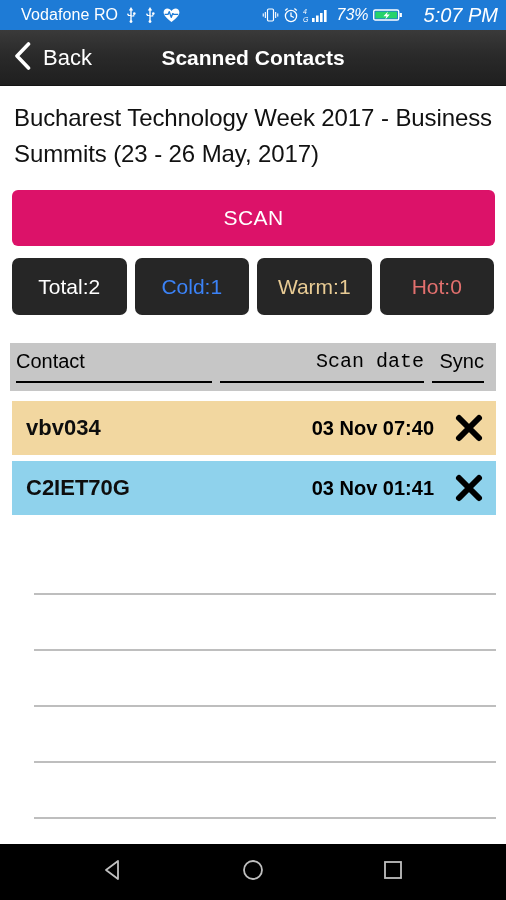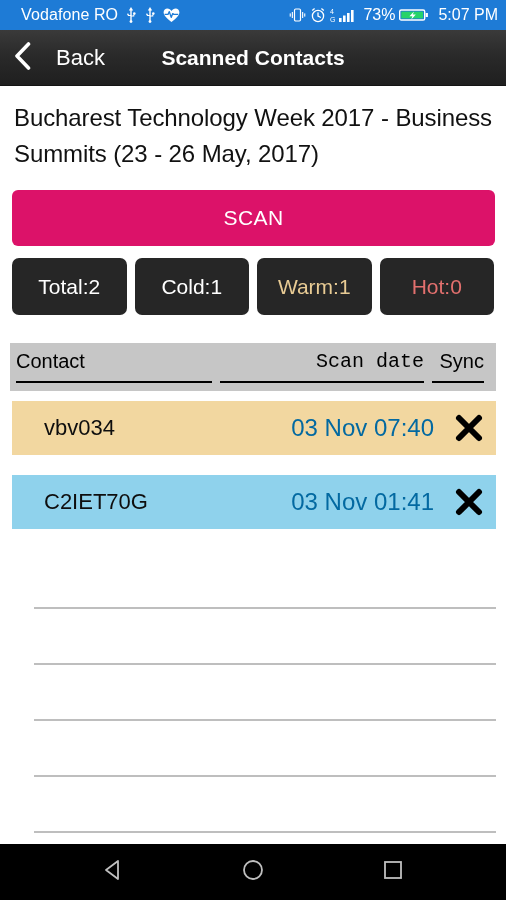--- a/index.html
+++ b/index.html
@@ -40,48 +40,49 @@
   .carrier {
     font-size: 16px;
     letter-spacing: 0.1px;
     color: #ffffff;
     white-space: nowrap;
   }
   .status-right {
     display: flex;
     align-items: center;
     gap: 4px;
+    font-style: italic;
   }
   .sb-icon { display: flex; align-items: center; }
   .battery-pct {
     font-size: 16px;
     color: #ffffff;
     margin-left: 1px;
   }
   .clock {
-    font-size: 16px;
-    color: #ffffff;
-    margin-left: 5px;
+    font-size: 20px;
+    color: #ffffff;
+    margin-left: 17px;
     white-space: nowrap;
   }
 
   
   .action-bar {
     height: 56px;
     background: linear-gradient(to bottom, #3A3A3A 0%, #2A2A2A 45%, #1F1F1F 100%);
     display: flex;
     align-items: center;
     position: relative;
     flex: 0 0 auto;
     border-bottom: 1px solid #141414;
   }
   .back-button {
     display: flex;
     align-items: center;
-    gap: 25px;
+    gap: 12px;
     padding: 0 12px 0 14px;
     height: 100%;
     cursor: pointer;
   }
   .back-label {
     color: #ffffff;
     font-size: 22px;
     font-weight: 400;
   }
   .screen-title {
@@ -175,39 +176,40 @@
     padding-top: 10px;
     overflow: hidden;
   }
 
   .contact-row {
     margin-left: 12px;
     margin-right: 10px;
     height: 54px;
     display: flex;
     align-items: center;
-    padding: 0 8px 0 32px;
-    margin-bottom: 20px;
-    cursor: pointer;
+    padding: 0 8px 0 14px;
+    margin-bottom: 6px;
+    cursor: pointer;
+    font-weight: bold;
   }
   .contact-row.warm { background: #F2D7A0; }
   .contact-row.cold { background: #8FD2EC; }
 
   .row-name {
     flex: 1 1 auto;
     font-size: 22px;
     color: #0E0E0E;
     overflow: hidden;
     text-overflow: ellipsis;
     white-space: nowrap;
   }
   .row-date {
     flex: 0 0 auto;
-    font-size: 24px;
-    color: #0369a1;
+    font-size: 20px;
+    color: #000000;
     margin-right: 16px;
     white-space: nowrap;
   }
   .row-delete {
     flex: 0 0 38px;
     display: flex;
     align-items: center;
     justify-content: center;
     cursor: pointer;
   }
@@ -344,21 +346,21 @@
 
     <div class="event-title">Bucharest Technology Week 2017 - Business Summits (23  - 26 May, 2017)</div>
 
     <button class="scan-button">SCAN</button>
 
     <div class="stats-row">
       <div class="stat-chip">
         <span style="color:#FFFFFF">Total:2</span>
       </div>
       <div class="stat-chip">
-        <span style="color:#ffffff">Cold:1</span>
+        <span style="color:#3b82f6">Cold:1</span>
       </div>
       <div class="stat-chip">
         <span style="color:#E8CB94">Warm:1</span>
       </div>
       <div class="stat-chip">
         <span style="color:#E2706E">Hot:0</span>
       </div>
     </div>
 
     <div class="table-head">

